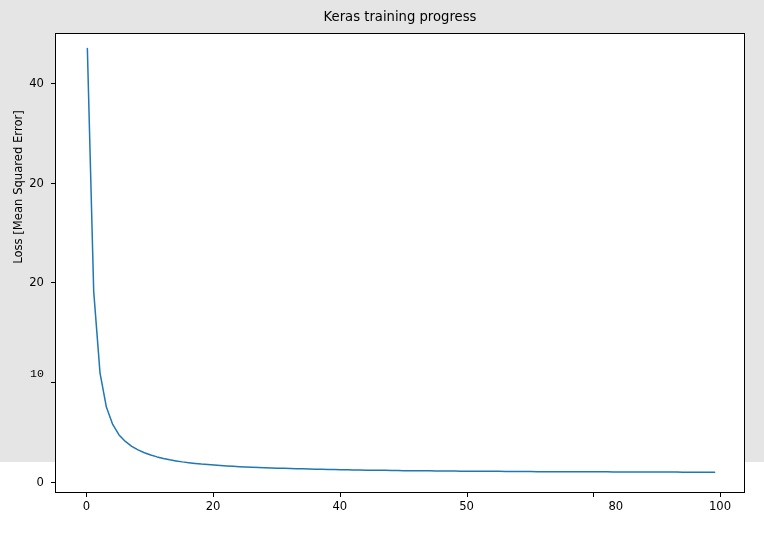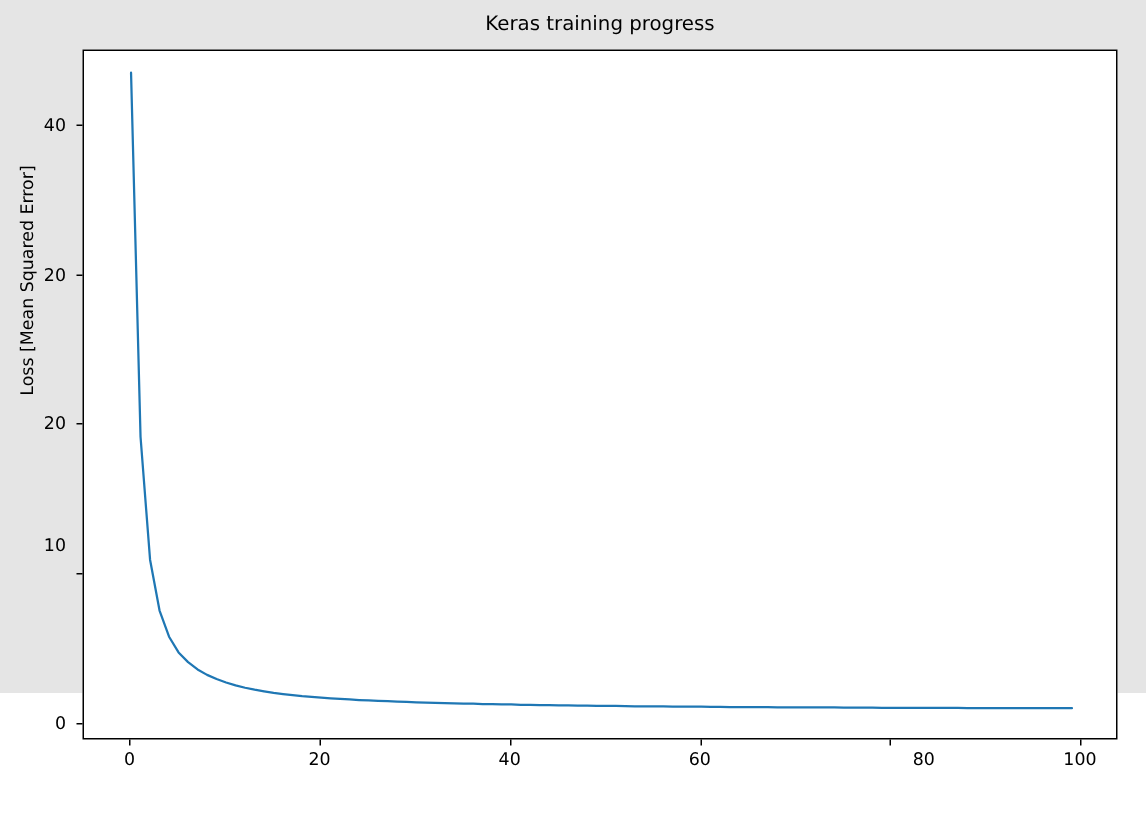--- a/index.html
+++ b/index.html
@@ -133,27 +133,27 @@
       <div class="ytick-mark" style="top: 481.83px;"></div>
       <div class="ytick-mark" style="top: 382.09px;"></div>
       <div class="ytick-mark" style="top: 282.35px;"></div>
       <div class="ytick-mark" style="top: 182.61px;"></div>
       <div class="ytick-mark" style="top: 82.87px;"></div>
     </div>
   <div id="xtick-labels">
       <div class="xtick-label" style="left: 86.36px;">0</div>
       <div class="xtick-label" style="left: 213.09px;">20</div>
       <div class="xtick-label" style="left: 339.81px;">40</div>
-      <div class="xtick-label" style="left: 466.53px;">60</div>
+      <div class="xtick-label" style="left: 466.53px;">50</div>
       <div class="xtick-label" style="left: 593.25px; text-align: right;">80</div>
       <div class="xtick-label" style="left: 719.97px;">100</div>
     </div>
   <div id="ytick-labels">
       <div class="ytick-label" style="top: 481.83px;">0</div>
-      <div class="ytick-label" style="top: 363px;">10</div>
+      <div class="ytick-label" style="top: 374px; font-family: Liberation Mono, monospace;">10</div>
       <div class="ytick-label" style="top: 282.35px;">20</div>
       <div class="ytick-label" style="top: 182.61px;">20</div>
       <div class="ytick-label" style="top: 82.87px;">40</div>
     </div>
 
 
   <div id="ylabel">Loss [Mean Squared Error]</div>
 
 </div>
 

